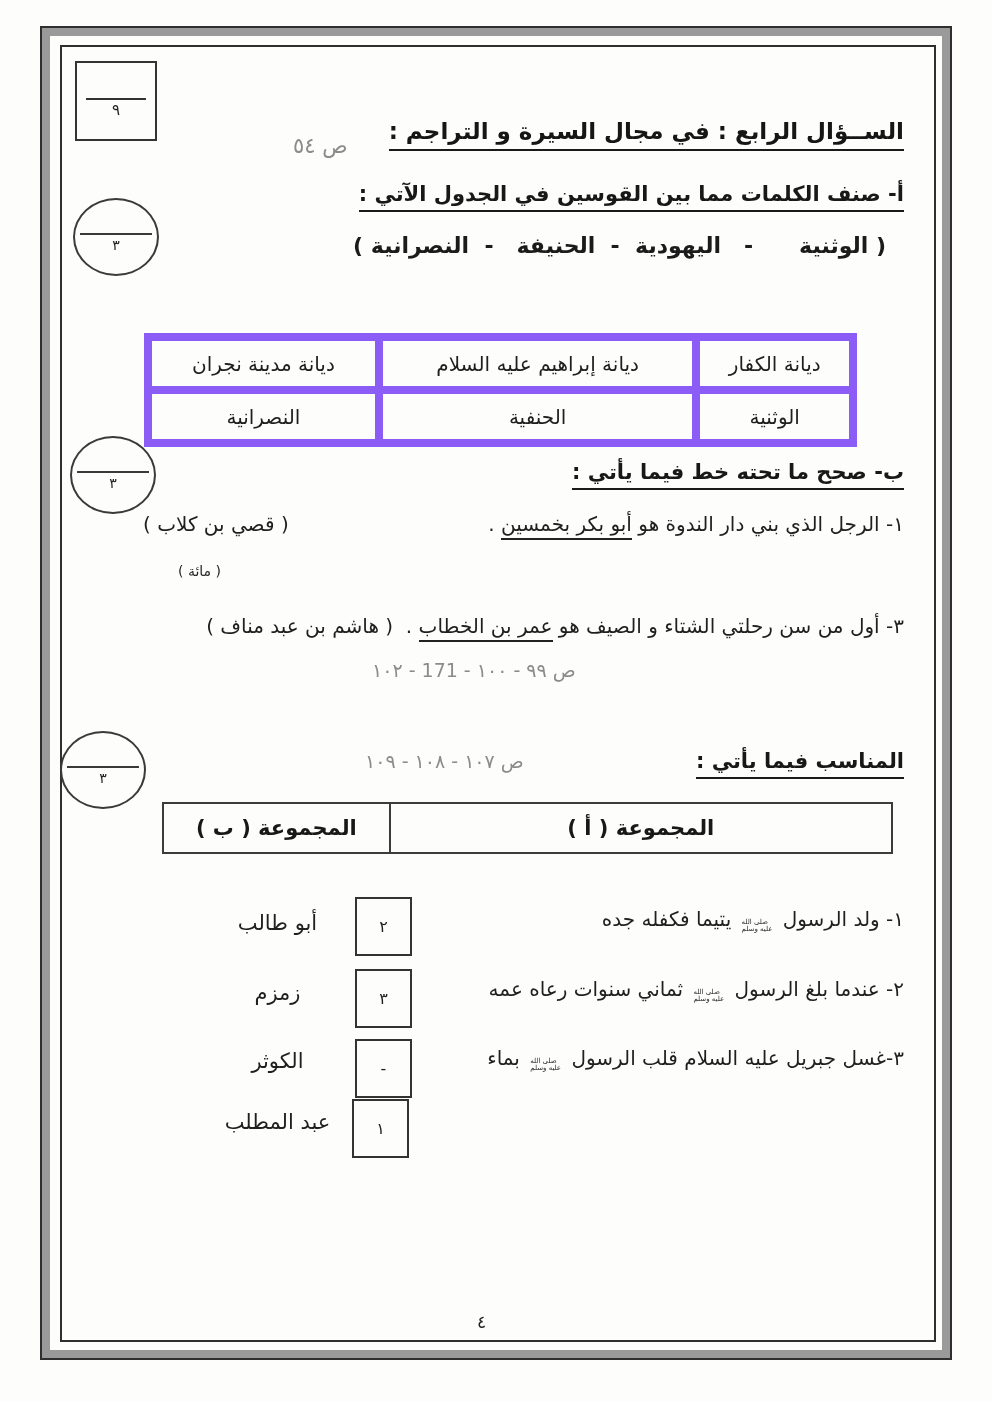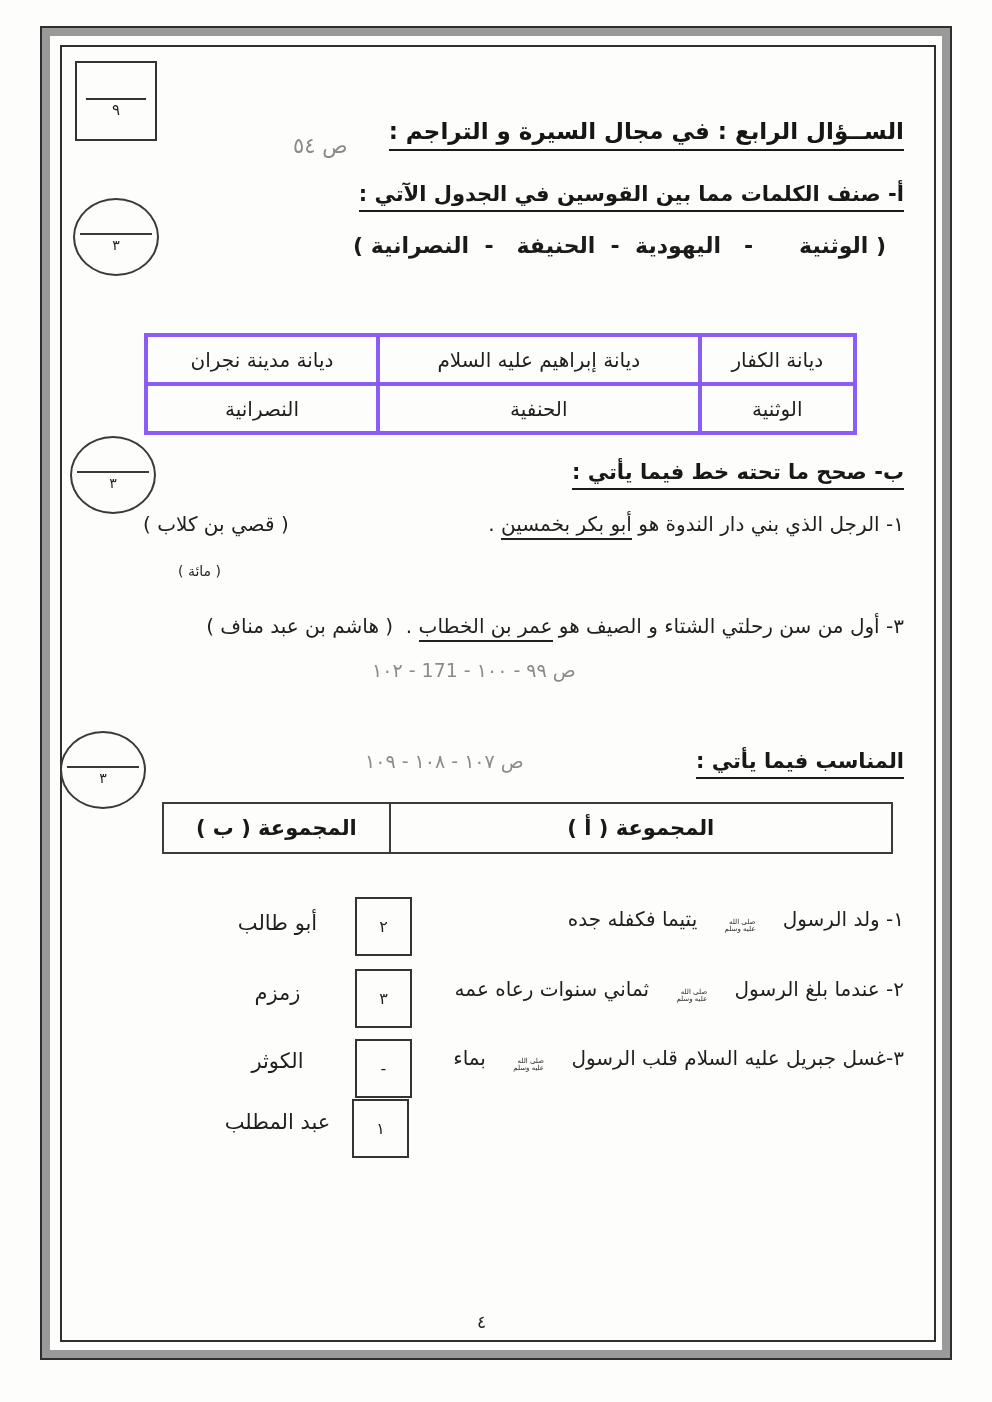--- a/index.html
+++ b/index.html
@@ -30,21 +30,21 @@
   .rtl{direction:rtl;unicode-bidi:embed;}
   .abs{position:absolute;white-space:nowrap;}
   .title{right:88px;top:118px;font-size:23px;font-weight:bold;border-bottom:2.5px solid #1a1a1a;padding-bottom:5px;color:#161616;}
   .hand{color:#8b8b8b;}
   .pageref-top{left:293px;top:134px;font-size:21px;letter-spacing:4px;}
   .sec-label{font-weight:bold;border-bottom:2px solid #1a1a1a;padding-bottom:4px;color:#181818;}
   .a-label{right:88px;top:182px;font-size:21px;}
   .word-bank{right:106px;top:233px;font-size:22px;font-weight:bold;color:#1b1b1b;}
   
   .cls-table{position:absolute;left:144px;top:333px;width:713px;border-collapse:collapse;direction:rtl;}
-  .cls-table td{border:4px solid #8b5cf6;height:45px;text-align:center;font-size:20px;padding:0 4px;}
+  .cls-table td{border:8px solid #8b5cf6;height:45px;text-align:center;font-size:20px;padding:0 4px;}
   
   .b-label{right:88px;top:460px;font-size:21px;}
   .b-item{font-size:20px;}
   .b1{right:88px;top:512px;}
   .b2{right:88px;top:563px;}
   .b3{right:88px;top:614px;}
   .b-ans1{left:143px;top:512px;font-size:20px;}
   .b-ans2{left:178px;top:563px;font-size:14px;}
   .uline{border-bottom:2px solid #222;padding-bottom:2px;}
   .pageref-b{left:372px;top:659px;font-size:19px;}
@@ -65,21 +65,21 @@
   .bx1{left:355px;top:897px;}
   .bx2{left:355px;top:969px;}
   .bx3{left:355px;top:1039px;}
   .bx4{left:352px;top:1099px;}
   .option{position:absolute;left:210px;width:135px;text-align:center;font-size:21px;direction:rtl;}
   .op1{top:911px;}
   .op2{top:981px;}
   .op3{top:1049px;}
   .op4{top:1110px;}
   
-  .pbuh{display:inline-block;vertical-align:-5px;text-align:right;line-height:7.5px;font-size:7px;margin:0 21px;color:#2a2a2a;}
+  .pbuh{display:inline-block;vertical-align:-5px;text-align:left;line-height:7.5px;font-size:7px;margin:0 4px;color:#2a2a2a;}
   .footer-num{left:477px;top:1312px;font-size:17px;}
 </style>
 </head>
 <body>
 
 <div class="page">
 
   <div class="frame-outer">
     <div class="frame-gray">
       <div class="frame-inner"></div>

